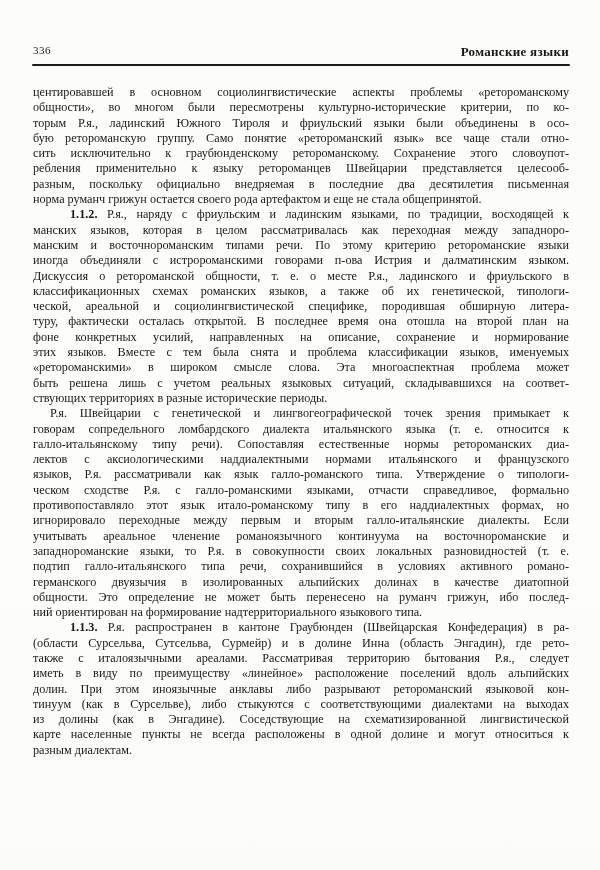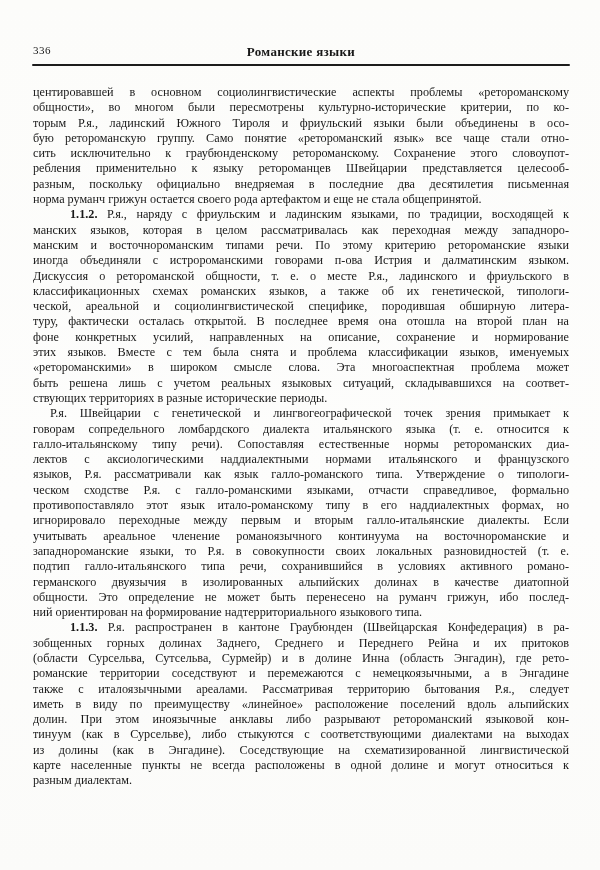--- a/index.html
+++ b/index.html
@@ -28,21 +28,21 @@
     left: 0;
     top: 0;
     font-size: 11px;
     letter-spacing: 0.5px;
   }
   .running-title {
     position: absolute;
     left: 0;
     right: 0;
     top: 0;
-    text-align: center;
+    text-align: right;
     font-weight: bold;
     font-size: 13px;
     letter-spacing: 0.3px;
   }
   .header-rule {
     position: absolute;
     left: 32px;
     right: 30px;
     top: 64px;
     height: 2.2px;
@@ -121,23 +121,21 @@
         <div class="line">игнорировало переходные между первым и вторым галло-итальянские диалекты. Если</div>
         <div class="line">учитывать ареальное членение романоязычного континуума на восточнороманские и</div>
         <div class="line">западнороманские языки, то Р.я. в совокупности своих локальных разновидностей (т. е.</div>
         <div class="line">подтип галло-итальянского типа речи, сохранившийся в условиях активного романо-</div>
         <div class="line">германского двуязычия в изолированных альпийских долинах в качестве диатопной</div>
         <div class="line">общности. Это определение не может быть перенесено на руманч грижун, ибо послед-</div>
         <div class="line last">ний ориентирован на формирование надтерриториального языкового типа.</div>
       </div>
       <div class="para">
         <div class="line first"><b class="lead">1.1.3.</b> Р.я. распространен в кантоне Граубюнден (Швейцарская Конфедерация) в ра-</div>
-        <div class="line">зобщенных горных долинах Заднего, Среднего и Переднего Рейна и их притоков</div>
         <div class="line">(области Сурсельва, Сутсельва, Сурмейр) и в долине Инна (область Энгадин), где рето-</div>
-        <div class="line">романские территории соседствуют и перемежаются с немецкоязычными, а в Энгадине</div>
         <div class="line">также с италоязычными ареалами. Рассматривая территорию бытования Р.я., следует</div>
         <div class="line">иметь в виду по преимуществу «линейное» расположение поселений вдоль альпийских</div>
         <div class="line">долин. При этом иноязычные анклавы либо разрывают ретороманский языковой кон-</div>
         <div class="line">тинуум (как в Сурсельве), либо стыкуются с соответствующими диалектами на выходах</div>
         <div class="line">из долины (как в Энгадине). Соседствующие на схематизированной лингвистической</div>
         <div class="line">карте населенные пункты не всегда расположены в одной долине и могут относиться к</div>
         <div class="line last">разным диалектам.</div>
       </div>
     </div>
 </div>

